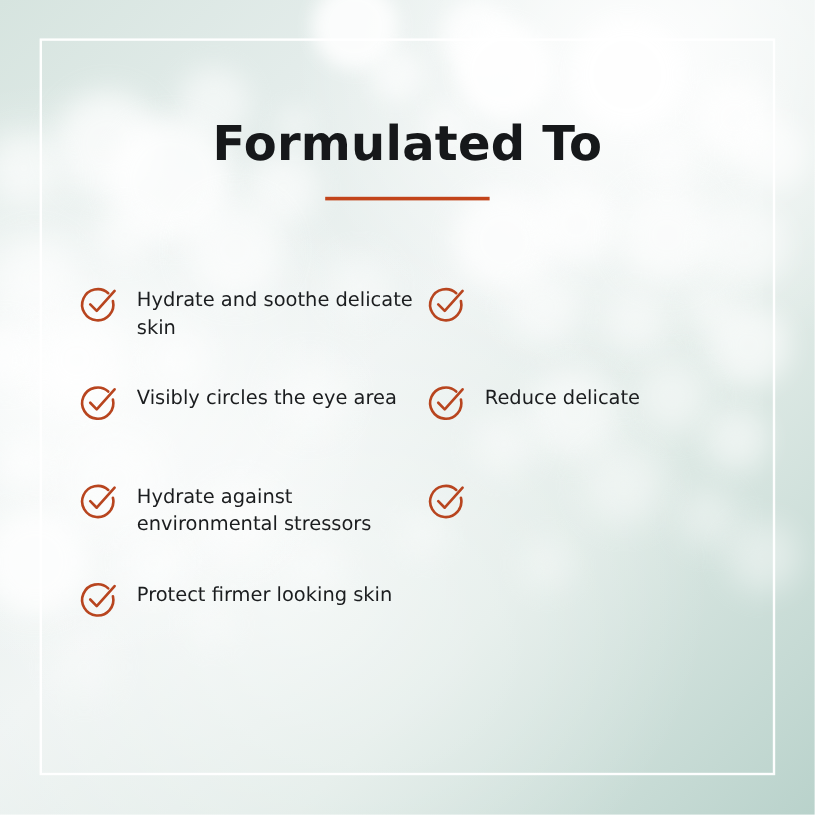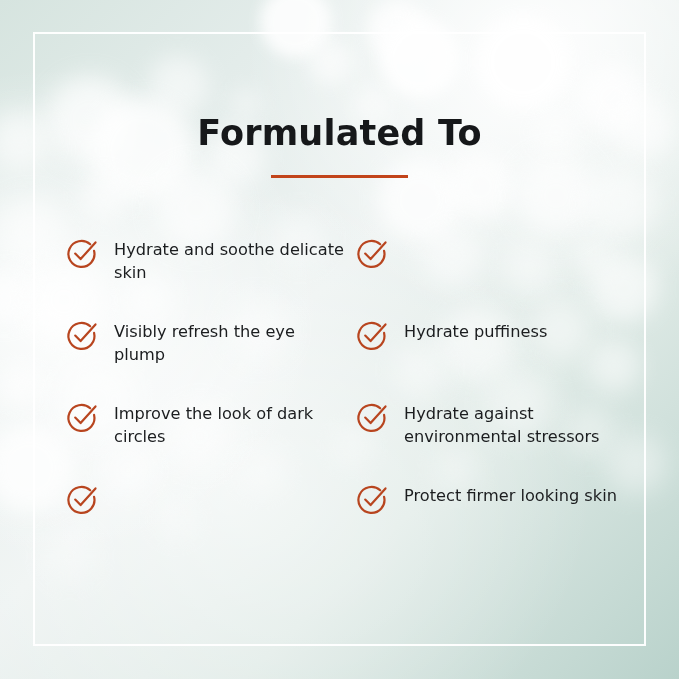--- a/index.html
+++ b/index.html
@@ -58,26 +58,26 @@
 
   #title-wrap {
     position: absolute;
     top: 100px;
     left: 0;
     right: 0;
     text-align: center;
   }
   #page-title {
     font-family: "DejaVu Sans", sans-serif;
-    font-size: 35px;
+    font-size: 40px;
     font-weight: 600;
     letter-spacing: 0.2px;
     color: #16181a;
     line-height: 1;
-    margin: 16px;
+    margin: 0;
   }
   #title-rule {
     width: 137px;
     height: 3px;
     background: #c2441a;
     margin: 24px auto 0 auto;
   }
 
   #benefit-grid {
     position: absolute;
@@ -195,39 +195,30 @@
             </svg>
           </span>
         </div>
         <div class="benefit-item">
           <span class="check-icon">
             <svg viewBox="0 0 36 36" width="36" height="36" fill="none" stroke="#b8451f" stroke-width="2.2" stroke-linecap="round" stroke-linejoin="round">
               <path d="M26.2 9.3 A13 13 0 1 0 30.1 15.9"></path>
               <path d="M11.2 18.6 L16.6 24.1 L31.5 7.4"></path>
             </svg>
           </span>
-          <div class="benefit-text">Visibly refresh the eye plump</div>
-        </div>
-        <div class="benefit-item">
-          <span class="check-icon">
-            <svg viewBox="0 0 36 36" width="36" height="36" fill="none" stroke="#b8451f" stroke-width="2.2" stroke-linecap="round" stroke-linejoin="round">
-              <path d="M26.2 9.3 A13 13 0 1 0 30.1 15.9"></path>
-              <path d="M11.2 18.6 L16.6 24.1 L31.5 7.4"></path>
-            </svg>
-          </span>
-          <div class="benefit-text">Hydrate puffiness</div>
-        </div>
-        <div class="benefit-item">
-          <span class="check-icon">
-            <svg viewBox="0 0 36 36" width="36" height="36" fill="none" stroke="#b8451f" stroke-width="2.2" stroke-linecap="round" stroke-linejoin="round">
-              <path d="M26.2 9.3 A13 13 0 1 0 30.1 15.9"></path>
-              <path d="M11.2 18.6 L16.6 24.1 L31.5 7.4"></path>
-            </svg>
-          </span>
-          <div class="benefit-text">Improve the look of dark circles</div>
+          <div class="benefit-text">Visibly circles the eye area</div>
+        </div>
+        <div class="benefit-item">
+          <span class="check-icon">
+            <svg viewBox="0 0 36 36" width="36" height="36" fill="none" stroke="#b8451f" stroke-width="2.2" stroke-linecap="round" stroke-linejoin="round">
+              <path d="M26.2 9.3 A13 13 0 1 0 30.1 15.9"></path>
+              <path d="M11.2 18.6 L16.6 24.1 L31.5 7.4"></path>
+            </svg>
+          </span>
+          <div class="benefit-text">Reduce delicate</div>
         </div>
         <div class="benefit-item">
           <span class="check-icon">
             <svg viewBox="0 0 36 36" width="36" height="36" fill="none" stroke="#b8451f" stroke-width="2.2" stroke-linecap="round" stroke-linejoin="round">
               <path d="M26.2 9.3 A13 13 0 1 0 30.1 15.9"></path>
               <path d="M11.2 18.6 L16.6 24.1 L31.5 7.4"></path>
             </svg>
           </span>
           <div class="benefit-text">Hydrate against environmental stressors</div>
         </div>

